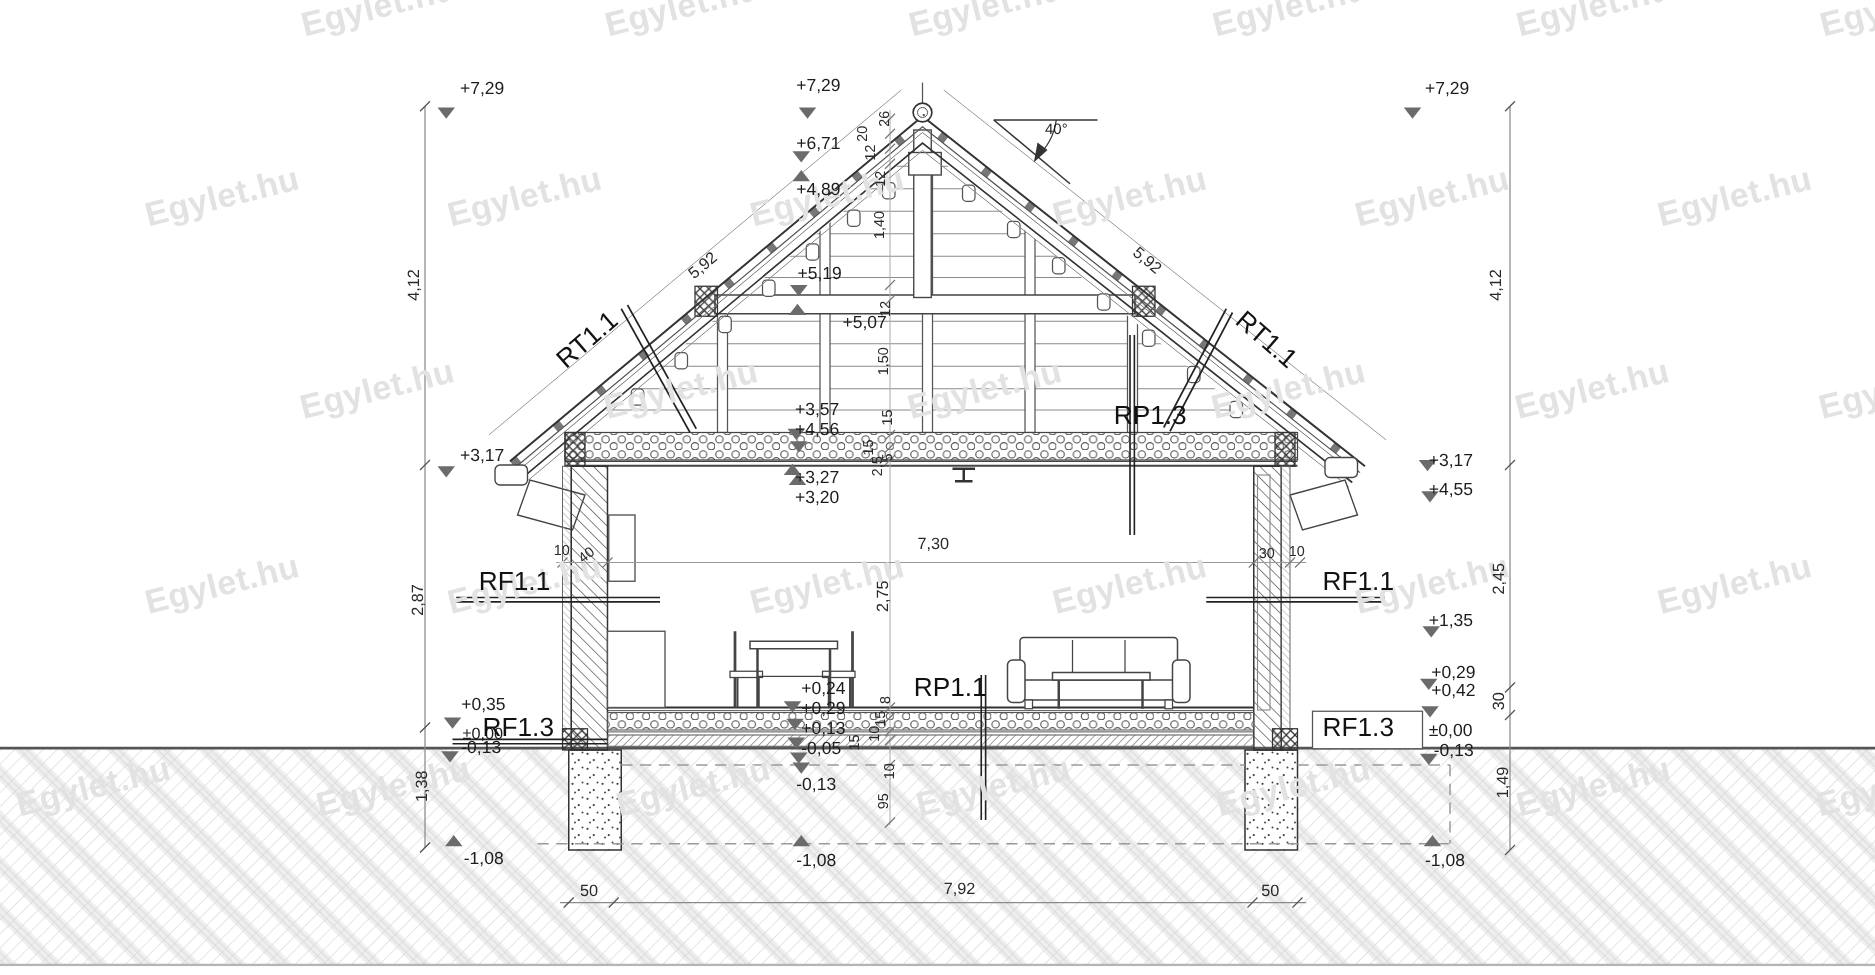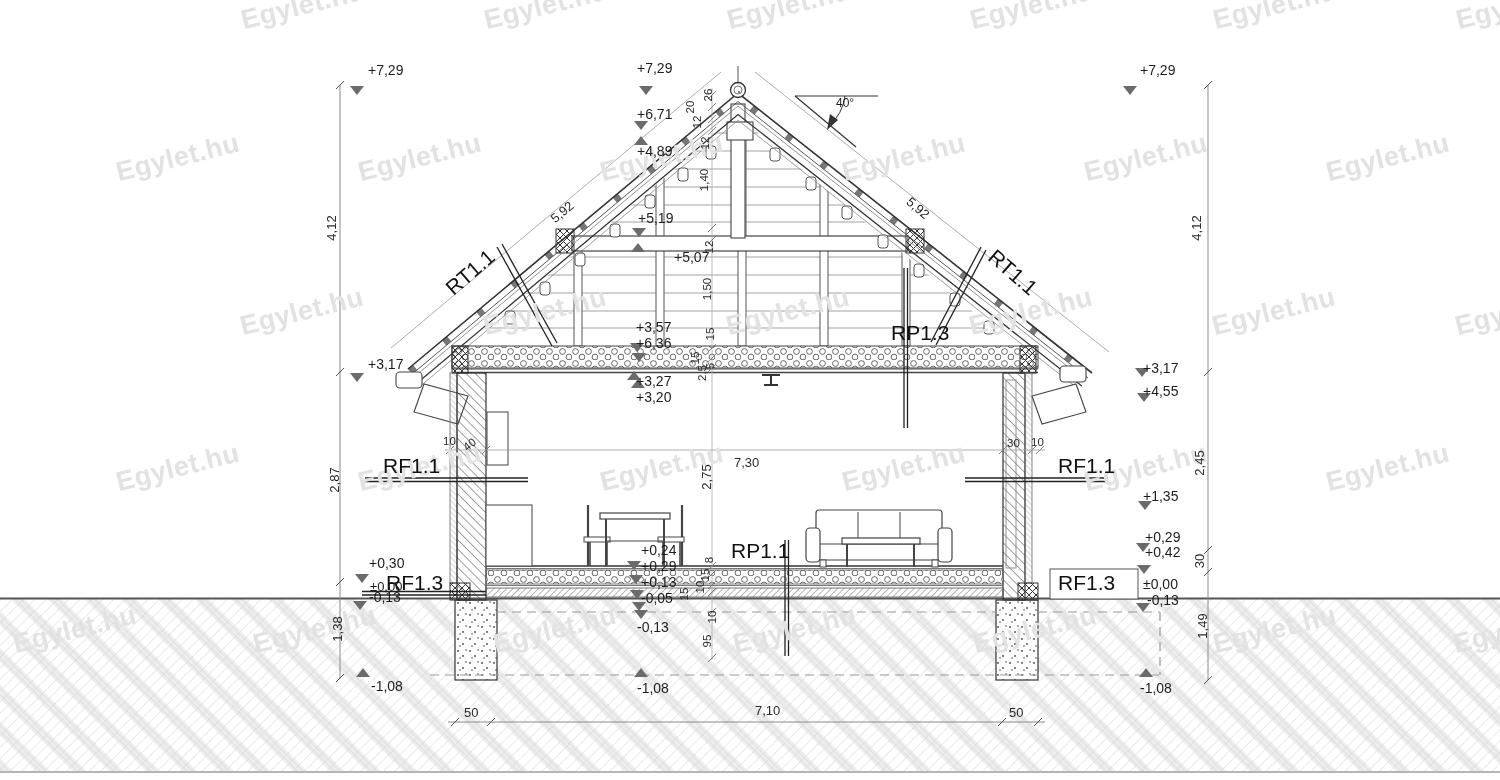--- a/index.html
+++ b/index.html
@@ -308,32 +308,32 @@
 <div class="wm" style="left:10px;top:630px">Egylet.hu</div>
 <div class="wm" style="left:250px;top:630px">Egylet.hu</div>
 <div class="wm" style="left:490px;top:630px">Egylet.hu</div>
 <div class="wm" style="left:730px;top:630px">Egylet.hu</div>
 <div class="wm" style="left:970px;top:630px">Egylet.hu</div>
 <div class="wm" style="left:1210px;top:630px">Egylet.hu</div>
 <div class="wm" style="left:1450px;top:630px">Egylet.hu</div>
 
 <div class="lbl" style="left:368px;top:63px">+7,29</div>
 <div class="lbl" style="left:368px;top:357px">+3,17</div>
-<div class="lbl" style="left:369px;top:556px">+0,30</div>
+<div class="lbl" style="left:369px;top:556px">+0,35</div>
 <div class="lbl" style="left:370px;top:580px;font-size:13px">±0,00</div>
 <div class="lbl" style="left:369px;top:590px">-0,13</div>
 <div class="lbl" style="left:371px;top:679px">-1,08</div>
 
 <div class="lbl" style="left:637px;top:61px">+7,29</div>
 <div class="lbl" style="left:637px;top:107px">+6,71</div>
 <div class="lbl" style="left:637px;top:144px">+4,89</div>
 <div class="lbl" style="left:638px;top:211px">+5,19</div>
 <div class="lbl" style="left:674px;top:250px">+5,07</div>
 <div class="lbl" style="left:636px;top:320px">+3,57</div>
-<div class="lbl" style="left:636px;top:336px">+6,36</div>
+<div class="lbl" style="left:636px;top:336px">+4,56</div>
 <div class="lbl" style="left:636px;top:374px">+3,27</div>
 <div class="lbl" style="left:636px;top:390px">+3,20</div>
 <div class="lbl" style="left:641px;top:543px">+0,24</div>
 <div class="lbl" style="left:641px;top:559px">+0,29</div>
 <div class="lbl" style="left:641px;top:575px">+0,13</div>
 <div class="lbl" style="left:641px;top:591px">-0,05</div>
 <div class="lbl" style="left:637px;top:620px">-0,13</div>
 <div class="lbl" style="left:637px;top:681px">-1,08</div>
 
 <div class="lbl" style="left:1140px;top:63px">+7,29</div>
@@ -358,21 +358,21 @@
 
 <div class="lbl dim rot" style="left:331px;top:228px">4,12</div>
 <div class="lbl dim rot" style="left:334px;top:480px">2,87</div>
 <div class="lbl dim rot" style="left:337px;top:629px">1,38</div>
 <div class="lbl dim rot" style="left:1196px;top:228px">4,12</div>
 <div class="lbl dim rot" style="left:1199px;top:463px">2,45</div>
 <div class="lbl dim rot" style="left:1199px;top:561px">30</div>
 <div class="lbl dim rot" style="left:1202px;top:626px">1,49</div>
 <div class="lbl dim" style="left:562px;top:212px;transform:translate(-50%,-50%) rotate(-40deg)">5,92</div>
 <div class="lbl dim" style="left:918px;top:208px;transform:translate(-50%,-50%) rotate(40deg)">5,92</div>
-<div class="lbl dim" style="left:734px;top:456px">7,30</div>
+<div class="lbl dim" style="left:734px;top:428px">7,30</div>
 <div class="lbl dim rot" style="left:706px;top:477px">2,75</div>
 <div class="lbl dim-sm rot" style="left:709px;top:95px">26</div>
 <div class="lbl dim-sm rot" style="left:691px;top:107px">20</div>
 <div class="lbl dim-sm rot" style="left:698px;top:122px">12</div>
 <div class="lbl dim-sm rot" style="left:706px;top:143px">12</div>
 <div class="lbl dim-sm rot" style="left:705px;top:180px">1,40</div>
 <div class="lbl dim-sm rot" style="left:710px;top:247px">12</div>
 <div class="lbl dim-sm rot" style="left:708px;top:289px">1,50</div>
 <div class="lbl dim-sm rot" style="left:711px;top:334px">15</div>
 <div class="lbl dim-sm rot" style="left:696px;top:358px">15</div>
@@ -382,16 +382,16 @@
 <div class="lbl dim-sm rot" style="left:706px;top:575px">15</div>
 <div class="lbl dim-sm rot" style="left:701px;top:587px">10</div>
 <div class="lbl dim-sm rot" style="left:685px;top:594px">15</div>
 <div class="lbl dim-sm rot" style="left:713px;top:617px">10</div>
 <div class="lbl dim-sm rot" style="left:708px;top:641px">95</div>
 <div class="lbl dim-sm" style="left:443px;top:436px">10</div>
 <div class="lbl dim-sm" style="left:470px;top:445px;transform:translate(-50%,-50%) rotate(-38deg)">40</div>
 <div class="lbl dim-sm" style="left:1007px;top:438px">30</div>
 <div class="lbl dim-sm" style="left:1031px;top:437px">10</div>
 <div class="lbl dim" style="left:464px;top:706px">50</div>
-<div class="lbl dim" style="left:755px;top:704px">7,10</div>
+<div class="lbl dim" style="left:755px;top:704px">7,92</div>
 <div class="lbl dim" style="left:1009px;top:706px">50</div>
 
 </div>
 
 </body></html>

